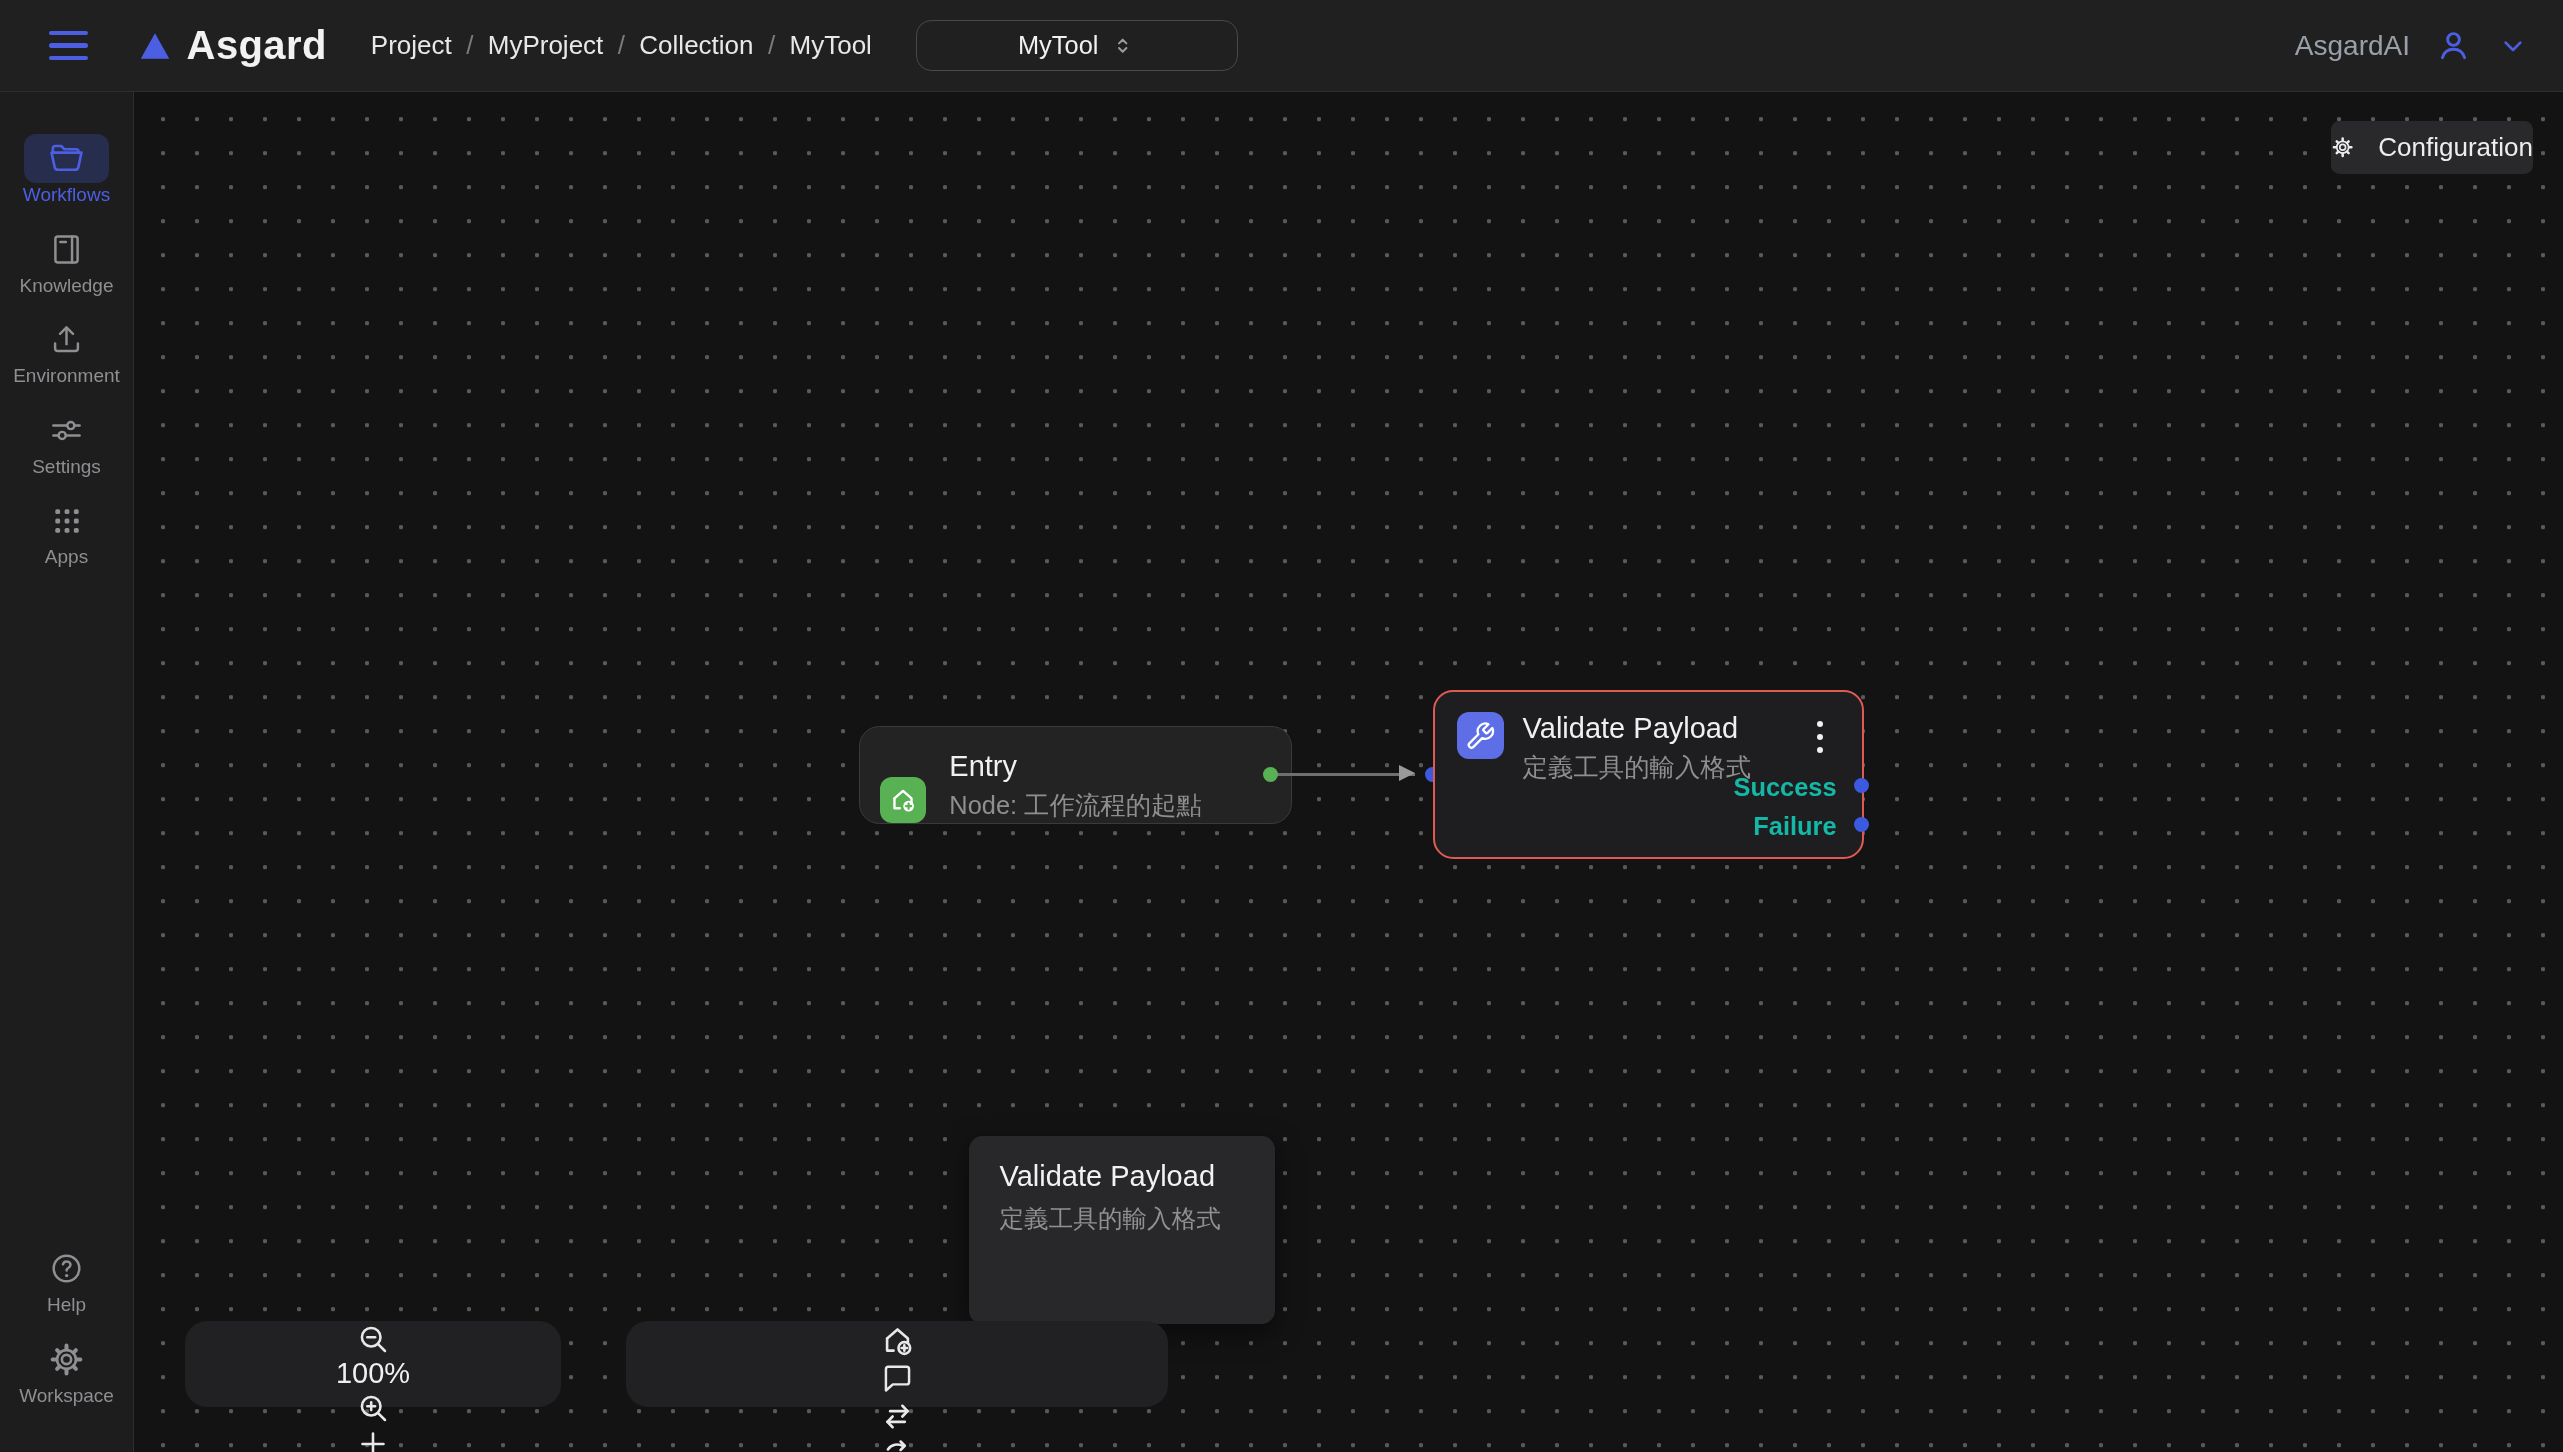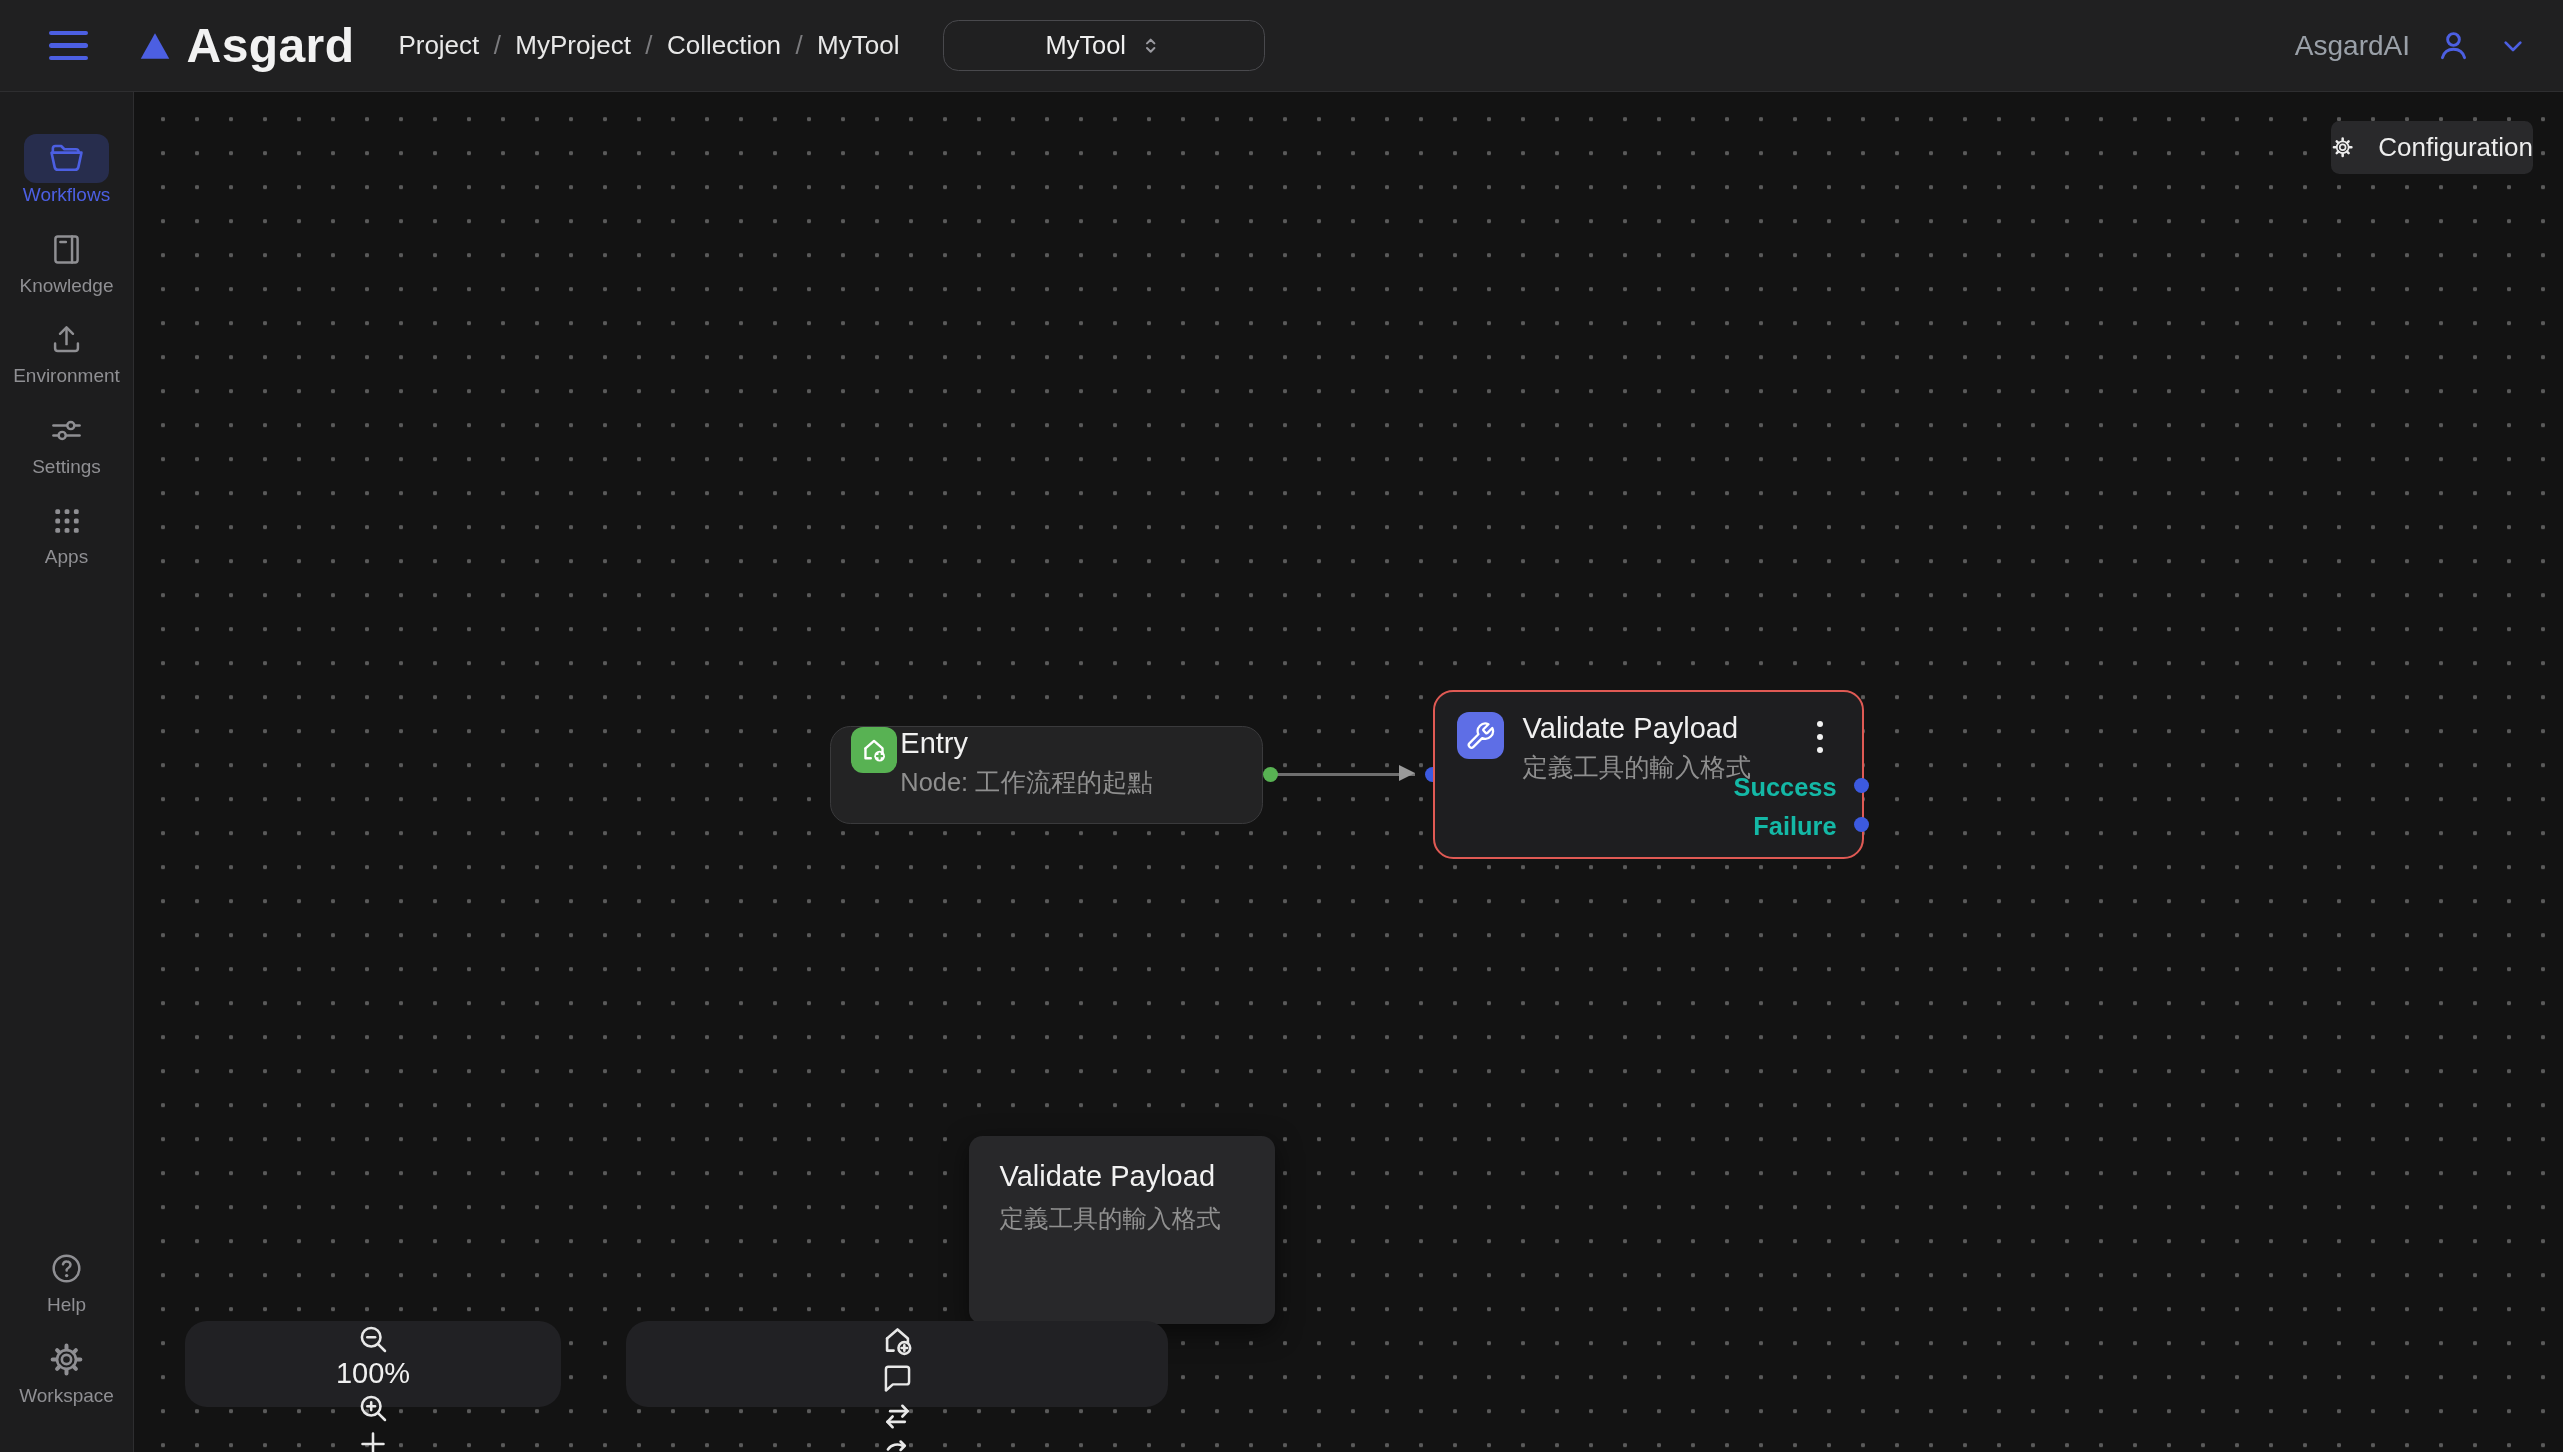--- a/index.html
+++ b/index.html
@@ -8,21 +8,21 @@
   .page { position:relative; width:2563px; height:1453px; }
 
   
   .header { position:absolute; top:0; left:0; width:2563px; height:92px;
             background:#202021; border-bottom:1.7px solid #2e2e30;
             display:flex; align-items:center; padding:0 34px 0 49px; z-index:30; }
   .hamburger { width:39px; height:29px; display:flex; flex-direction:column;
                justify-content:space-between; background:none; border:none; cursor:pointer; }
   .hamburger span { display:block; height:4.2px; border-radius:2.5px; background:#4c5fe2; }
   .logo { display:flex; align-items:center; gap:13.6px; margin-left:49px; }
-  .logo-text { font-size:48px; font-weight:700; color:#f2f2f2; letter-spacing:0.4px; }
+  .logo-text { font-size:40px; font-weight:700; color:#f2f2f2; letter-spacing:0.4px; }
   .breadcrumb { margin-left:44px; font-size:26px; color:#e8e8e8; display:flex; align-items:center; }
   .breadcrumb .sep { color:#7b7b7e; padding:0 14.4px; }
   .breadcrumb .crumb { cursor:pointer; }
   .tool-select { margin-left:44px; width:322px; height:51px; border:1.7px solid #49494d;
                  border-radius:15.3px; background:transparent; color:#f0f0f0; font-size:25.4px;
                  display:flex; align-items:center; justify-content:center; gap:12px; cursor:pointer; }
   .tool-select svg { color:#9a9aa0; }
   .header-right { margin-left:auto; display:flex; align-items:center; gap:24px; }
   .user-label { font-size:28px; color:#9aa0a8; }
   .icon-btn { background:none; border:none; color:#4c5fe2; display:flex; align-items:center; cursor:pointer; }
@@ -44,23 +44,23 @@
             background-image:radial-gradient(circle, #5a5a5a 1.9px, transparent 2.5px);
             background-size:34px 34px; background-position:12px 10.2px; }
 
   .config-btn { position:absolute; left:2197px; top:29px; width:202px; height:53px;
                 background:#29292b; border:none; border-radius:8.5px; color:#ededed;
                 font-size:26px; display:flex; align-items:center; justify-content:center;
                 gap:24px; cursor:pointer; font-family:inherit; }
 
   
   .node { position:absolute; border-radius:20.3px; }
-  .node-entry { left:696px; top:634px; width:433px; height:98px; background:#232324;
-                border:1.7px solid #3a3a3c; display:flex; align-items:flex-start;
-                padding-left:20.3px; gap:3px; cursor:grab; }
+  .node-entry { left:725px; top:634px; width:433px; height:98px; background:#232324;
+                border:1.7px solid #3a3a3c; display:flex; align-items:flex-end;
+                padding-left:20.3px; gap:23px; cursor:grab; }
   .node-icon { border-radius:12px; display:flex; align-items:center; justify-content:center; flex:0 0 auto; }
   .node-icon.green { width:46px; height:46px; background:#58b253; color:#ffffff; }
   .node-icon.indigo { width:47px; height:47px; background:#5e6ee6; color:#ffffff; }
   .node-title { font-size:29px; color:#f0f0f0; font-weight:500; }
   .node-sub { font-size:25.4px; color:#8f8f8f; margin-top:6px; }
 
   .node-validate { left:1299px; top:598px; width:431px; height:169px; background:#1e1e20;
                    border:2.5px solid #e05a54; padding:20.3px 0 0 22px; cursor:grab; }
   .nv-row { display:flex; gap:18.6px; align-items:flex-start; }
   .kebab { position:absolute; right:34px; top:24px; background:none; border:none;

